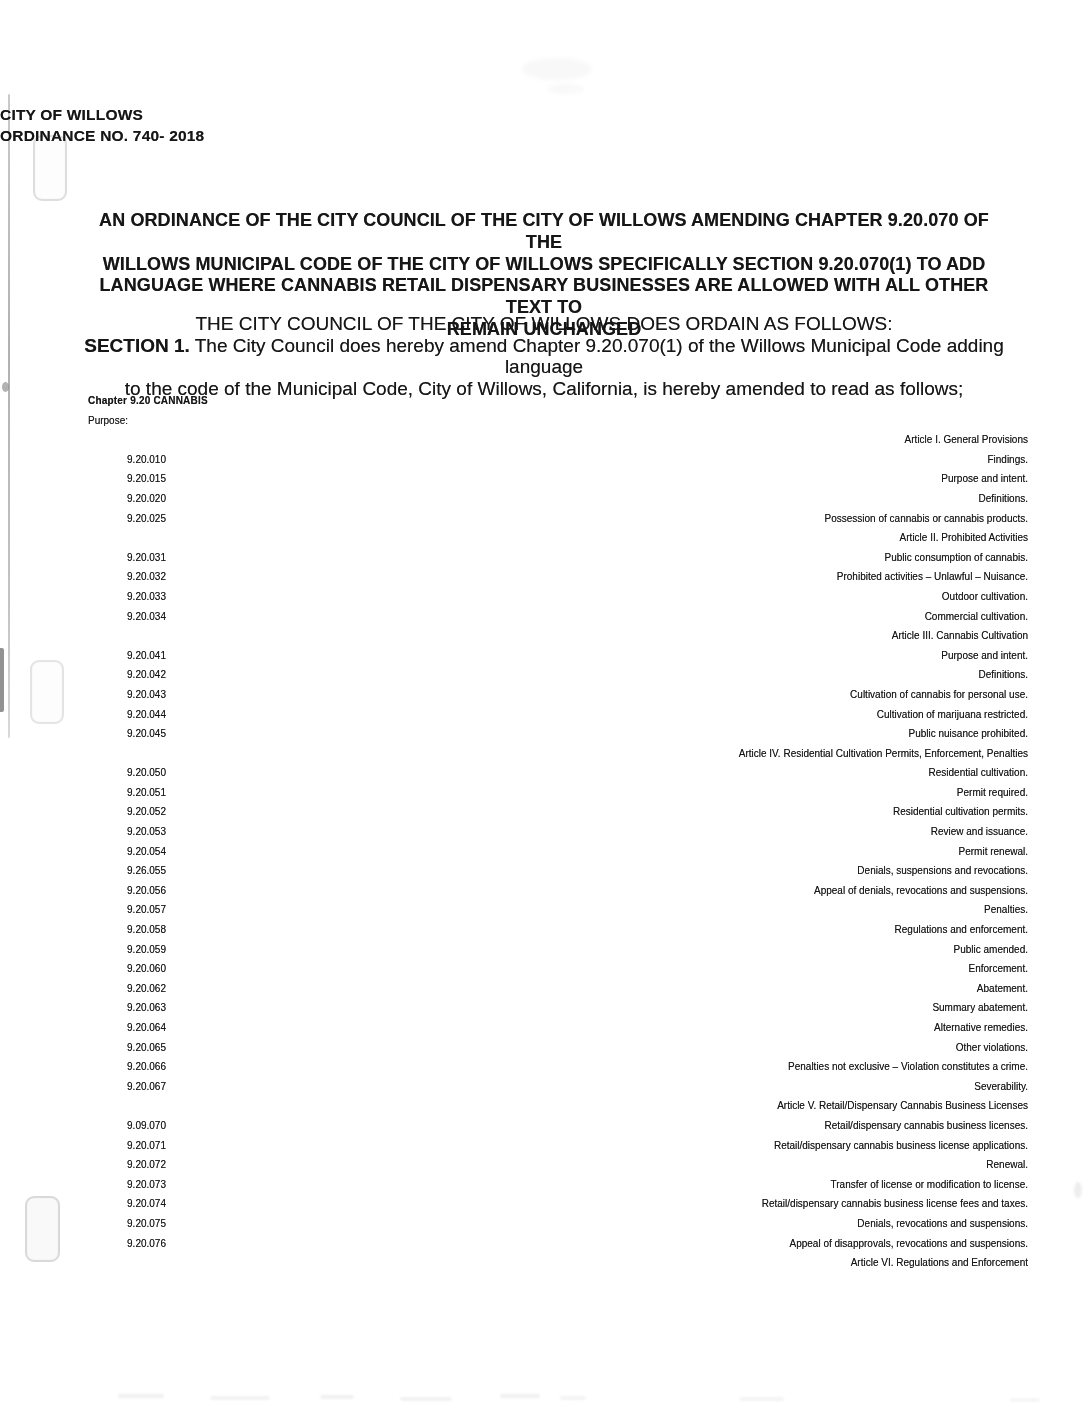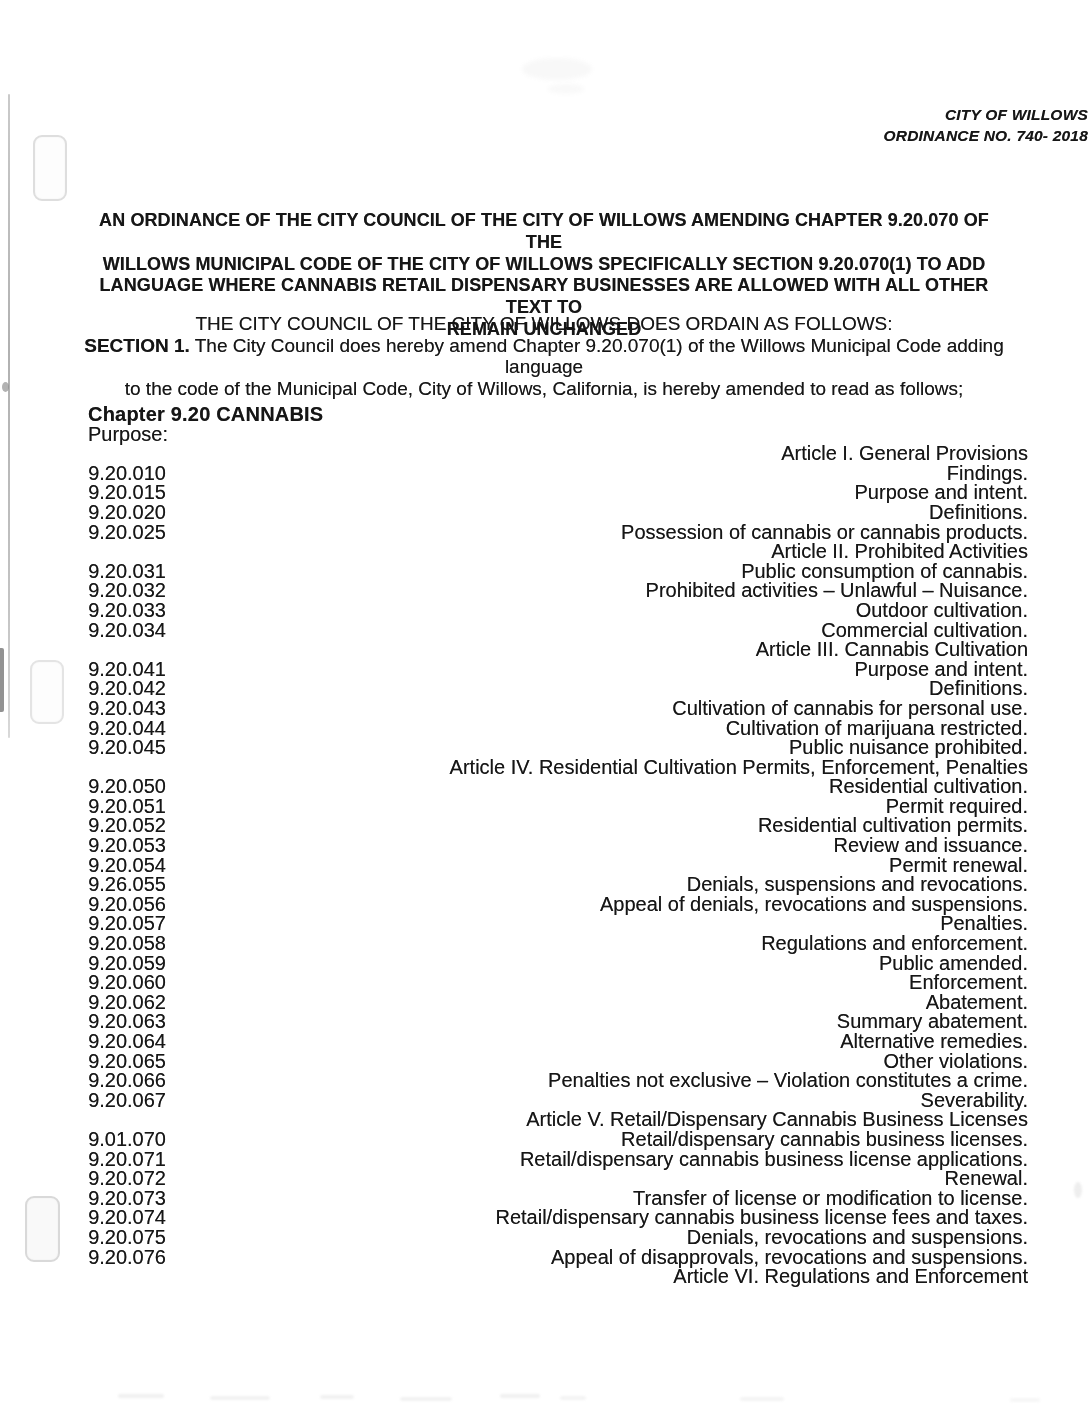--- a/index.html
+++ b/index.html
@@ -50,37 +50,36 @@
   .bn4{left:400px;top:1397px;width:52px;opacity:.12;}
   .bn5{left:500px;top:1394px;width:40px;opacity:.14;}
   .bn6{left:560px;top:1396px;width:26px;opacity:.11;}
   .bn7{left:740px;top:1397px;width:44px;opacity:.10;}
   .bn8{left:1010px;top:1398px;width:30px;opacity:.08;}
   .edge-faint-right{position:absolute;right:6px;top:1182px;width:8px;height:16px;background:#cfcfcf;opacity:.35;filter:blur(1px);border-radius:50%;}
 
   
   .doc-header{
     position:absolute;left:0;top:104px;width:1088px;
-    text-align:right;font-weight:bold;font-size:15.5px;line-height:21px;
+    text-align:left;font-weight:bold;font-size:15.5px;line-height:21px;
     letter-spacing:.2px;
-    font-style:italic;
   }
   .ordinance-title{
     position:absolute;left:84px;top:210px;width:920px;
     text-align:center;font-weight:bold;font-size:18px;line-height:21.8px;
     letter-spacing:.1px;
   }
   .ordain-block{
     position:absolute;left:84px;top:313px;width:920px;
     text-align:center;font-size:19px;line-height:21.5px;
   }
   .ordain-block .sec-label{font-weight:600;text-align:center;}
   .toc{
     position:absolute;left:88px;top:391px;width:940px;
-    font-size:20px;line-height:19.6px;margin-top:14px;
+    font-size:10px;line-height:19.6px;
   }
   .toc-chapter{font-weight:bold;letter-spacing:.2px;}
   .toc-row{display:flex;text-align:right;}
   .toc-row .num{width:78px;flex:none;}
   .toc-row .ttl{flex:1;}
 </style>
 </head>
 <body>
 
 <div class="page">
@@ -259,21 +258,21 @@
     </div>
         <div class="toc-row">
       <span class="num">9.20.067</span>
       <span class="ttl">Severability.</span>
     </div>
         <div class="toc-row">
 
       <span class="ttl">Article V. Retail/Dispensary Cannabis Business Licenses</span>
     </div>
         <div class="toc-row">
-      <span class="num">9.01.070</span>
+      <span class="num">9.09.070</span>
       <span class="ttl">Retail/dispensary cannabis business licenses.</span>
     </div>
         <div class="toc-row">
       <span class="num">9.20.071</span>
       <span class="ttl">Retail/dispensary cannabis business license applications.</span>
     </div>
         <div class="toc-row">
       <span class="num">9.20.072</span>
       <span class="ttl">Renewal.</span>
     </div>

